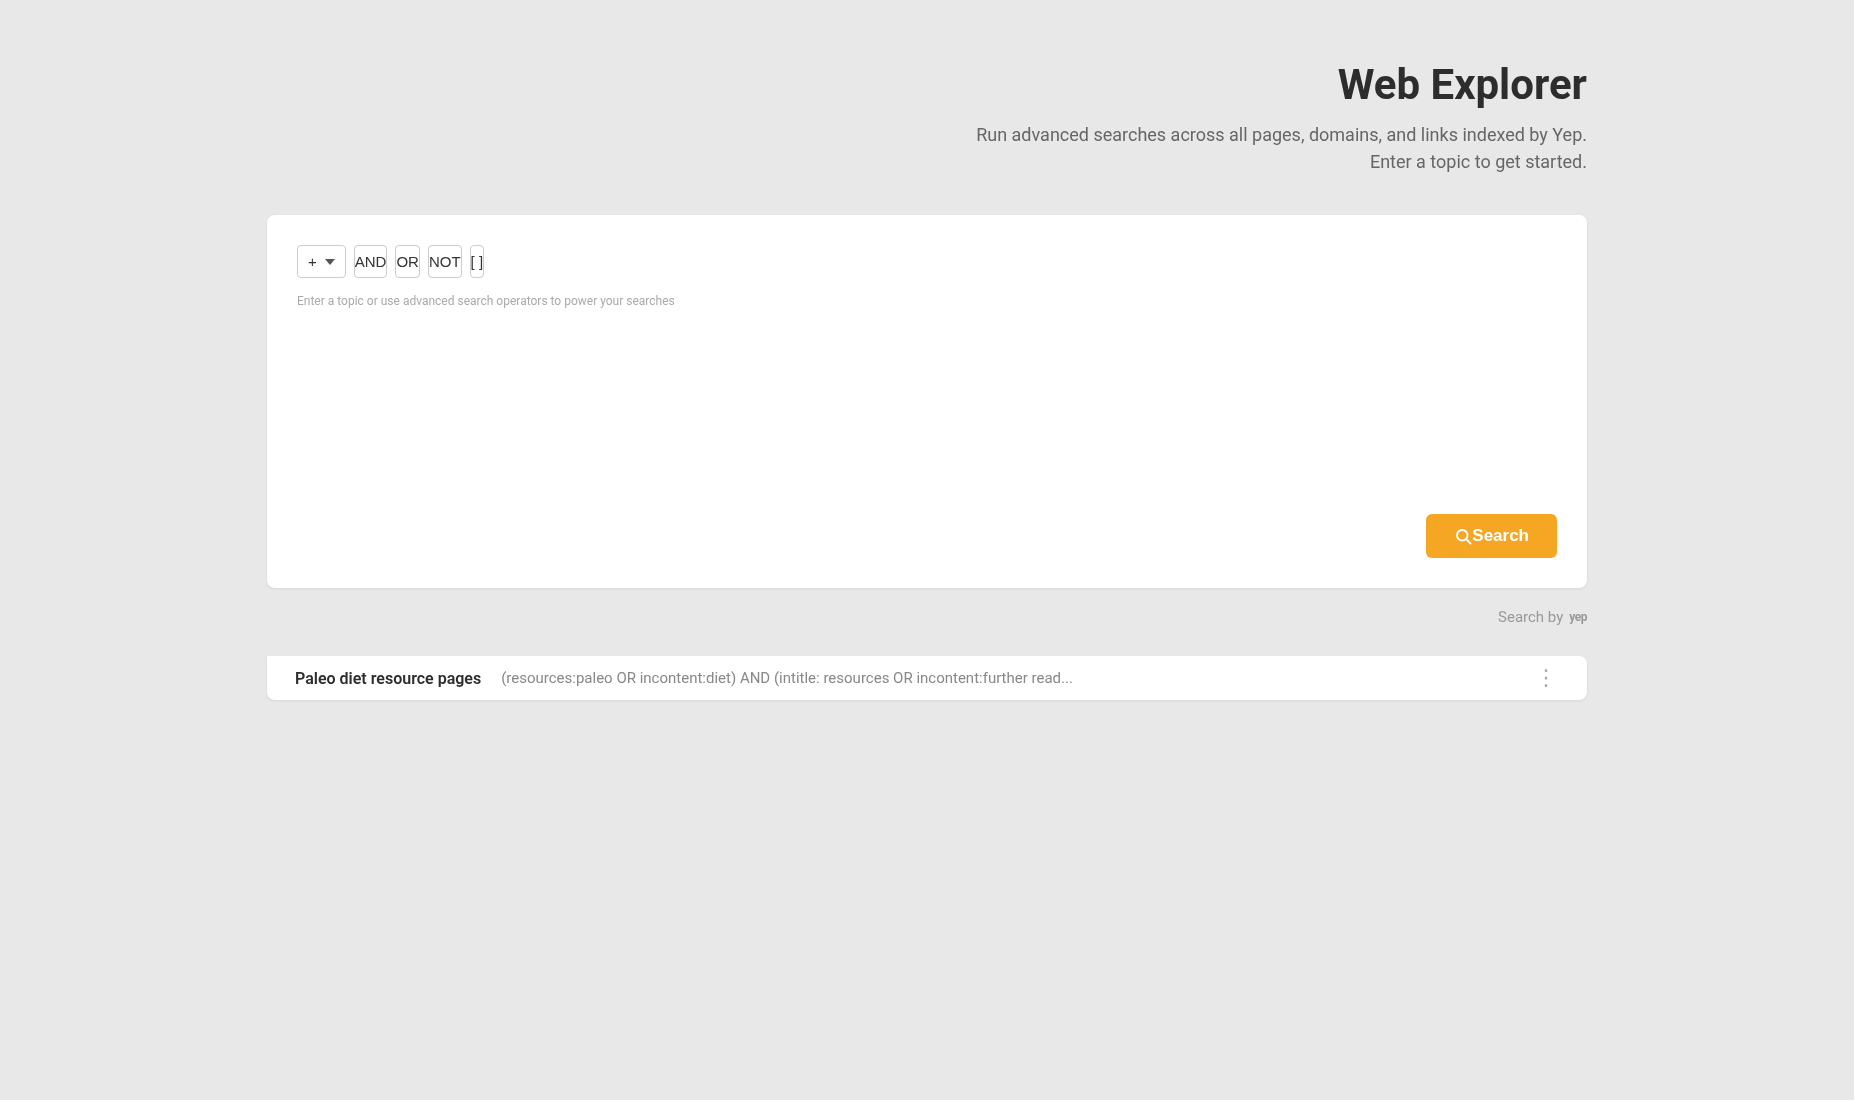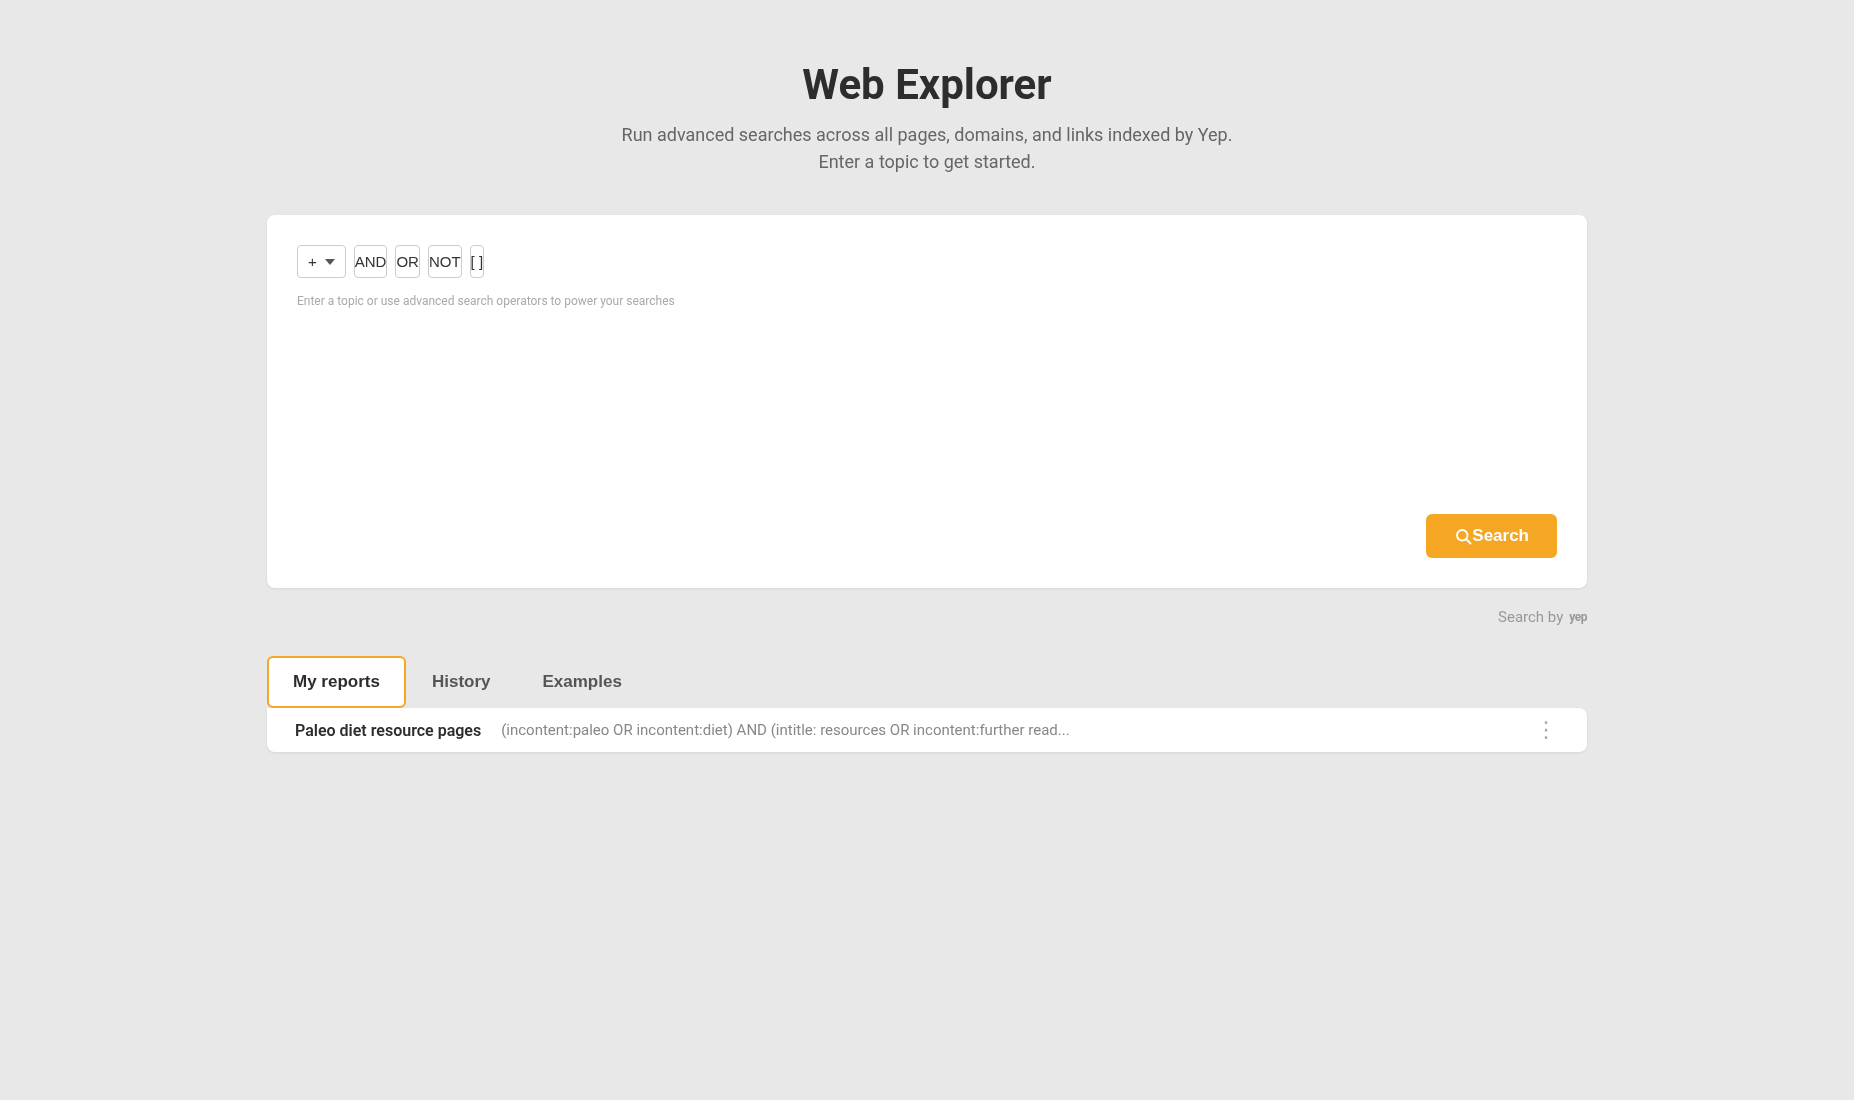--- a/index.html
+++ b/index.html
@@ -17,21 +17,21 @@
       align-items: center;
       padding: 60px 20px 40px;
     }
 
     .main-container {
       width: 100%;
       max-width: 1320px;
     }
 
     .header {
-      text-align: center;
+      text-align: right;
       margin-bottom: 40px;
     }
 
     .header h1 {
       font-size: 42px;
       font-weight: 700;
       color: #2d2d2d;
       margin-bottom: 12px;
     }
 
@@ -248,34 +248,23 @@
       </button>
     </div>
   </div>
 
   <div class="powered-by">
     <span>Search by</span>
     <span class="yep-logo">yep</span>
   </div>
 
   <div class="tabs-section">
-    <div class="tabs-header">
-      <button class="tab-item active">
-        <span>My reports</span>
-      </button>
-      <button class="tab-item">
-        <span>History</span>
-      </button>
-      <button class="tab-item">
-        <span>Examples</span>
-      </button>
-    </div>
 
     <div class="tab-content">
       <div class="report-row">
         <span class="report-name">Paleo diet resource pages</span>
-        <span class="report-query">(incontent:paleo OR incontent:diet) AND (intitle: resources OR incontent:further read...</span>
+        <span class="report-query">(resources:paleo OR incontent:diet) AND (intitle: resources OR incontent:further read...</span>
         <span class="report-menu">⋮</span>
       </div>
     </div>
   </div>
 
 </div>
 
 </body></html>

